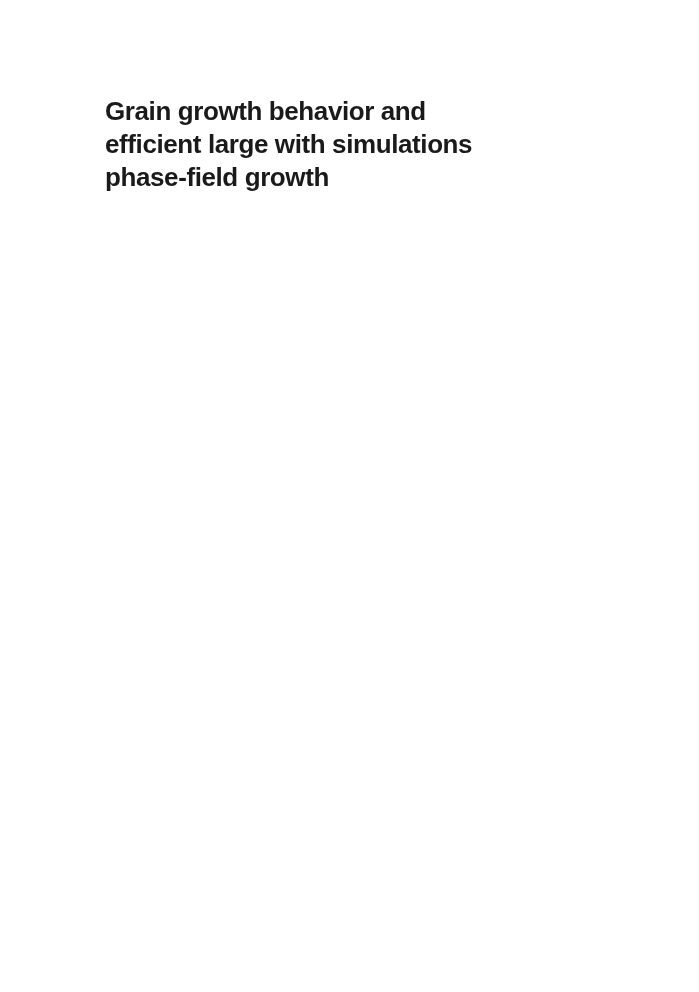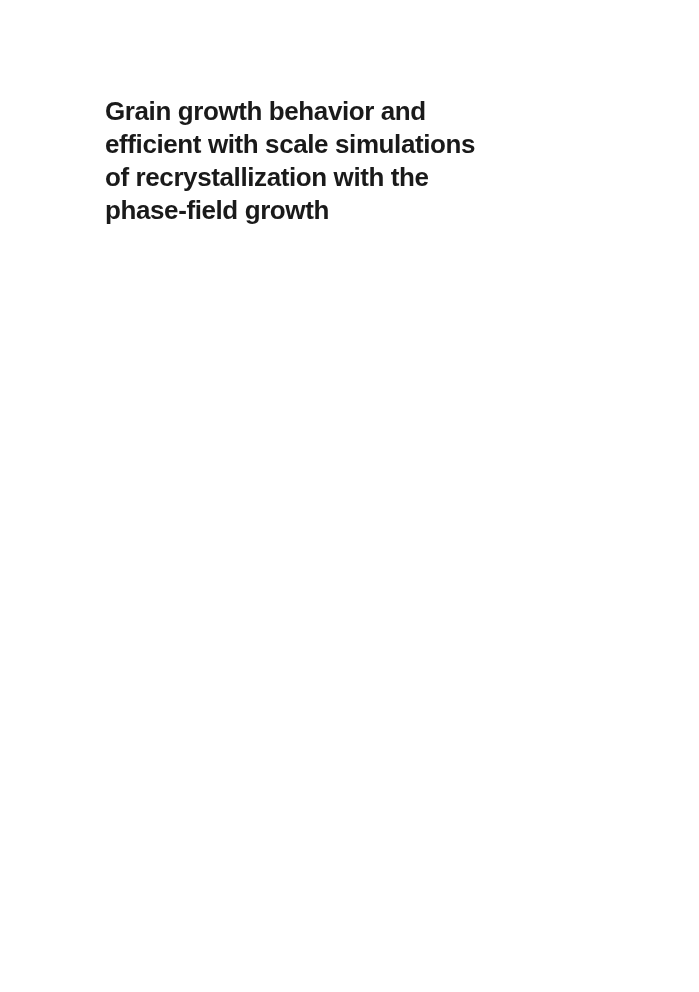--- a/index.html
+++ b/index.html
@@ -35,17 +35,16 @@
       display: block;
       white-space: nowrap;
     }
   </style>
 </head>
 <body>
 
 <div class="page">
   <h1 class="doc-title">
     <span class="title-line">Grain growth behavior and</span>
-    <span class="title-line">efficient with scale simulations</span>
-    <span class="title-line">of recrystallization with the</span>
+    <span class="title-line">efficient large with simulations</span>
     <span class="title-line">phase-field growth</span>
   </h1>
 </div>
 
 </body></html>

